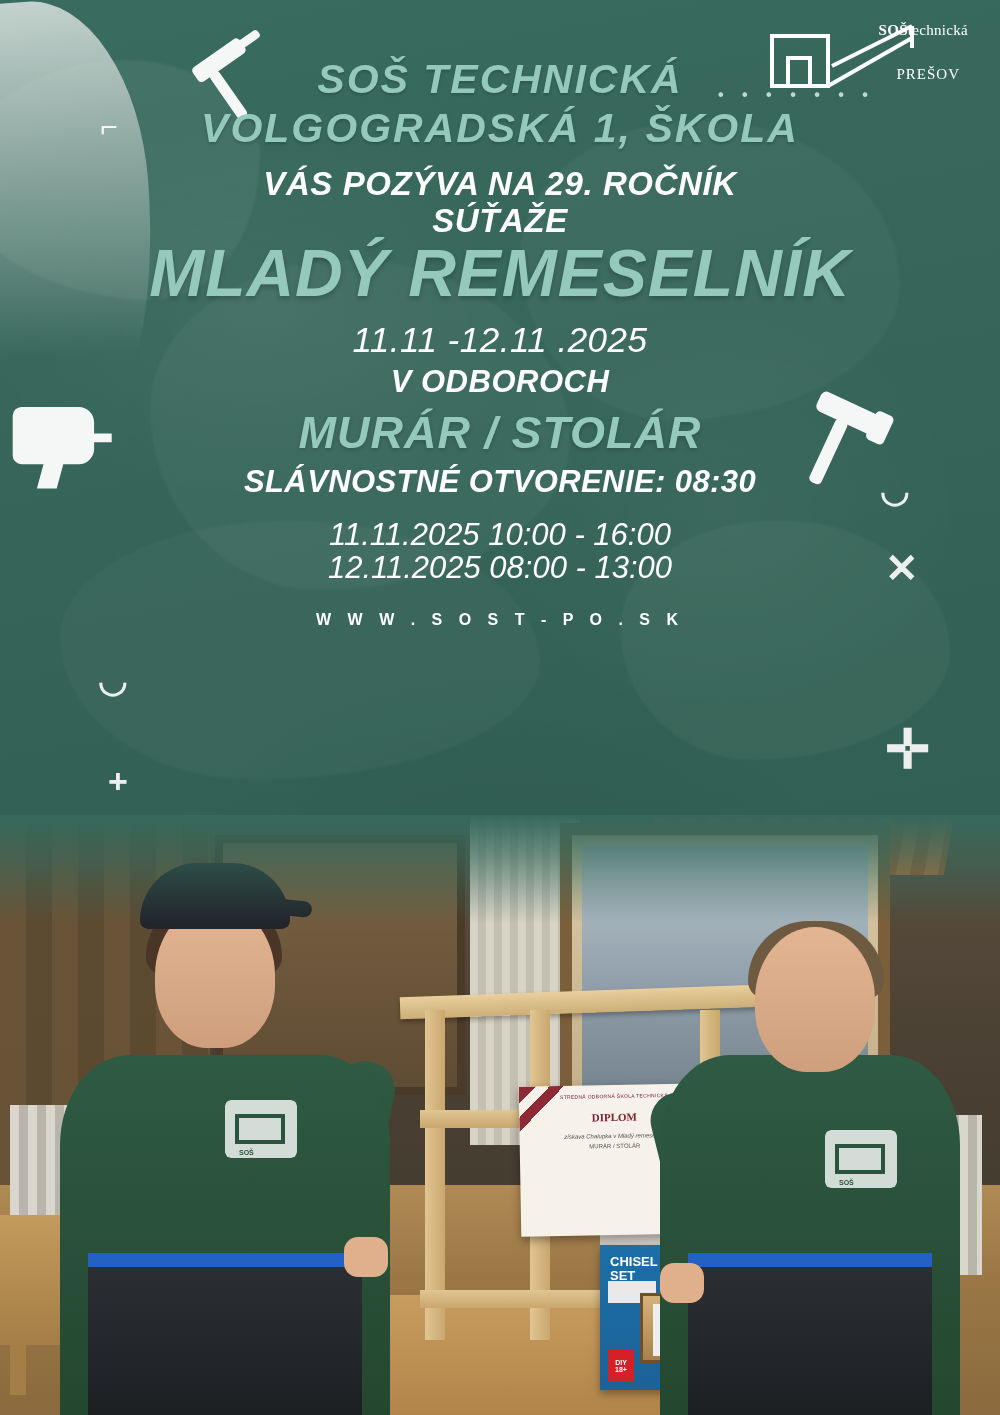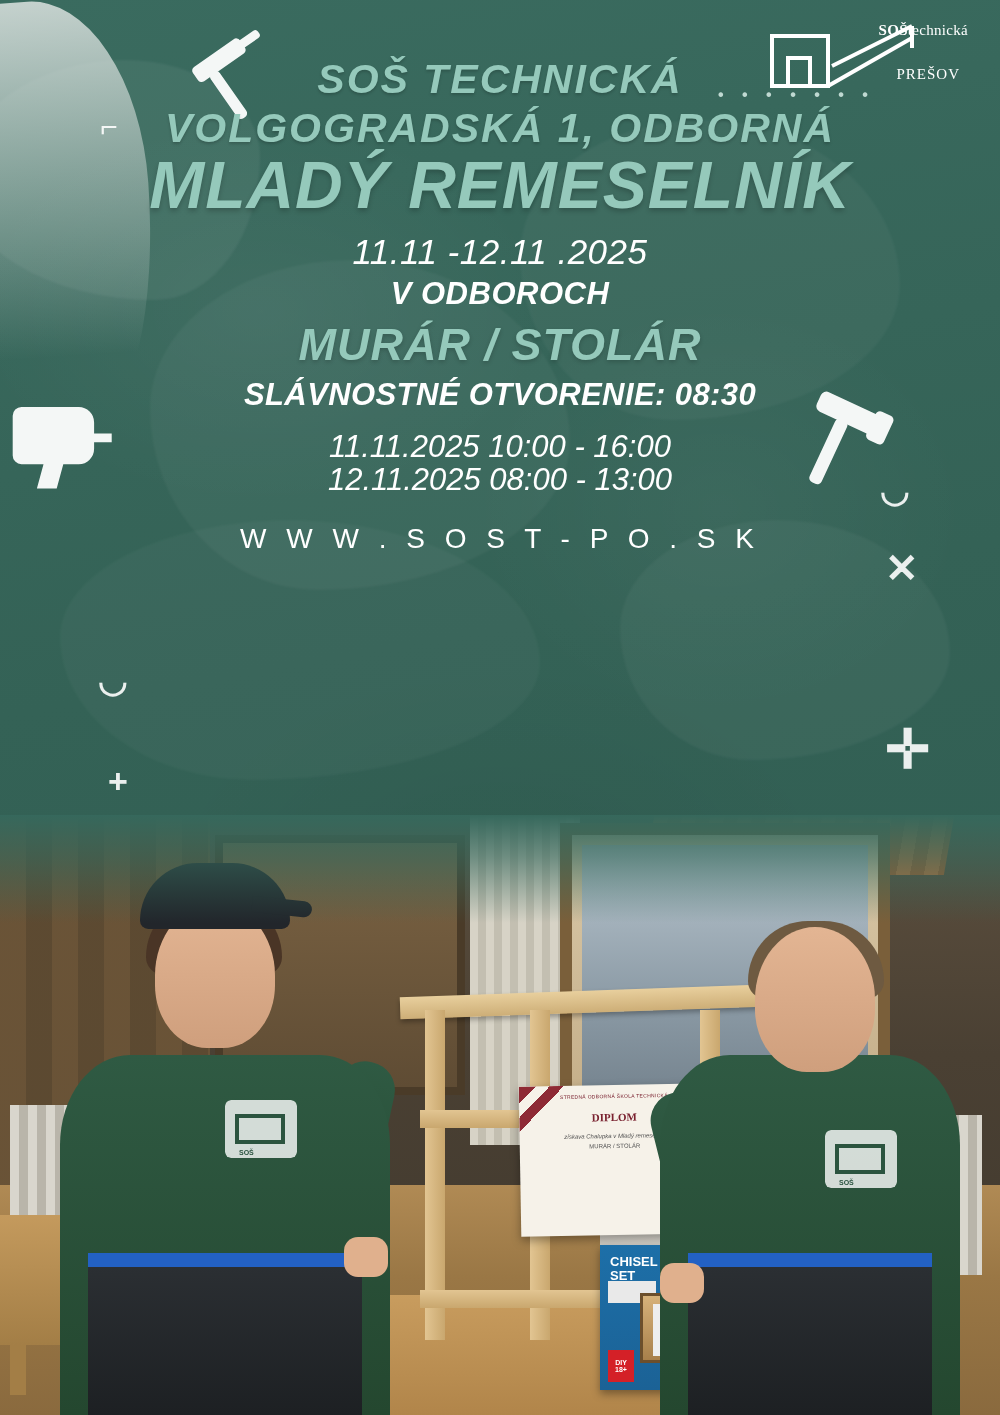--- a/index.html
+++ b/index.html
@@ -155,24 +155,24 @@
   }
   .t-hours {
     margin-top: 20px;
     font-size: 31px;
     color: #ffffff;
     font-weight: 400;
   }
   .t-hours .l2 { display: block; }
   .t-web {
     margin-top: 26px;
-    font-size: 28px;
+    font-size: 16px;
     letter-spacing: 6px;
     color: #ffffff;
-    font-weight: 400;
+    font-weight: 700;
   }
 
   
   .photo {
     position: absolute;
     left: 0; right: 0; bottom: 0;
     height: 600px;
     z-index: 5;
     overflow: hidden;
   }
@@ -448,23 +448,27 @@
     <div class="logo-text-top">
       <b>SOŠ</b><span>technická</span>
     </div>
     <div class="logo-text-bottom">PREŠOV</div>
   </div>
 
   <div class="content">
 
     <div class="t-school line">
       <span>SOŠ TECHNICKÁ</span>
-      <span class="l2">VOLGOGRADSKÁ 1, ODBORNÁ</span>
-    </div>
-
+      <span class="l2">VOLGOGRADSKÁ 1, ŠKOLA</span>
+    </div>
+
+    <div class="t-invite line">
+      <span>VÁS POZÝVA NA 29. ROČNÍK</span>
+      <span class="l2">SÚŤAŽE</span>
+    </div>
 
     <div class="t-title line">MLADÝ REMESELNÍK</div>
 
     <div class="t-dates line">11.11 -12.11 .2025</div>
 
     <div class="t-inbranch line">V ODBOROCH</div>
 
     <div class="t-branches line">MURÁR / STOLÁR</div>
 
     <div class="t-opening line">SLÁVNOSTNÉ OTVORENIE: 08:30</div>

